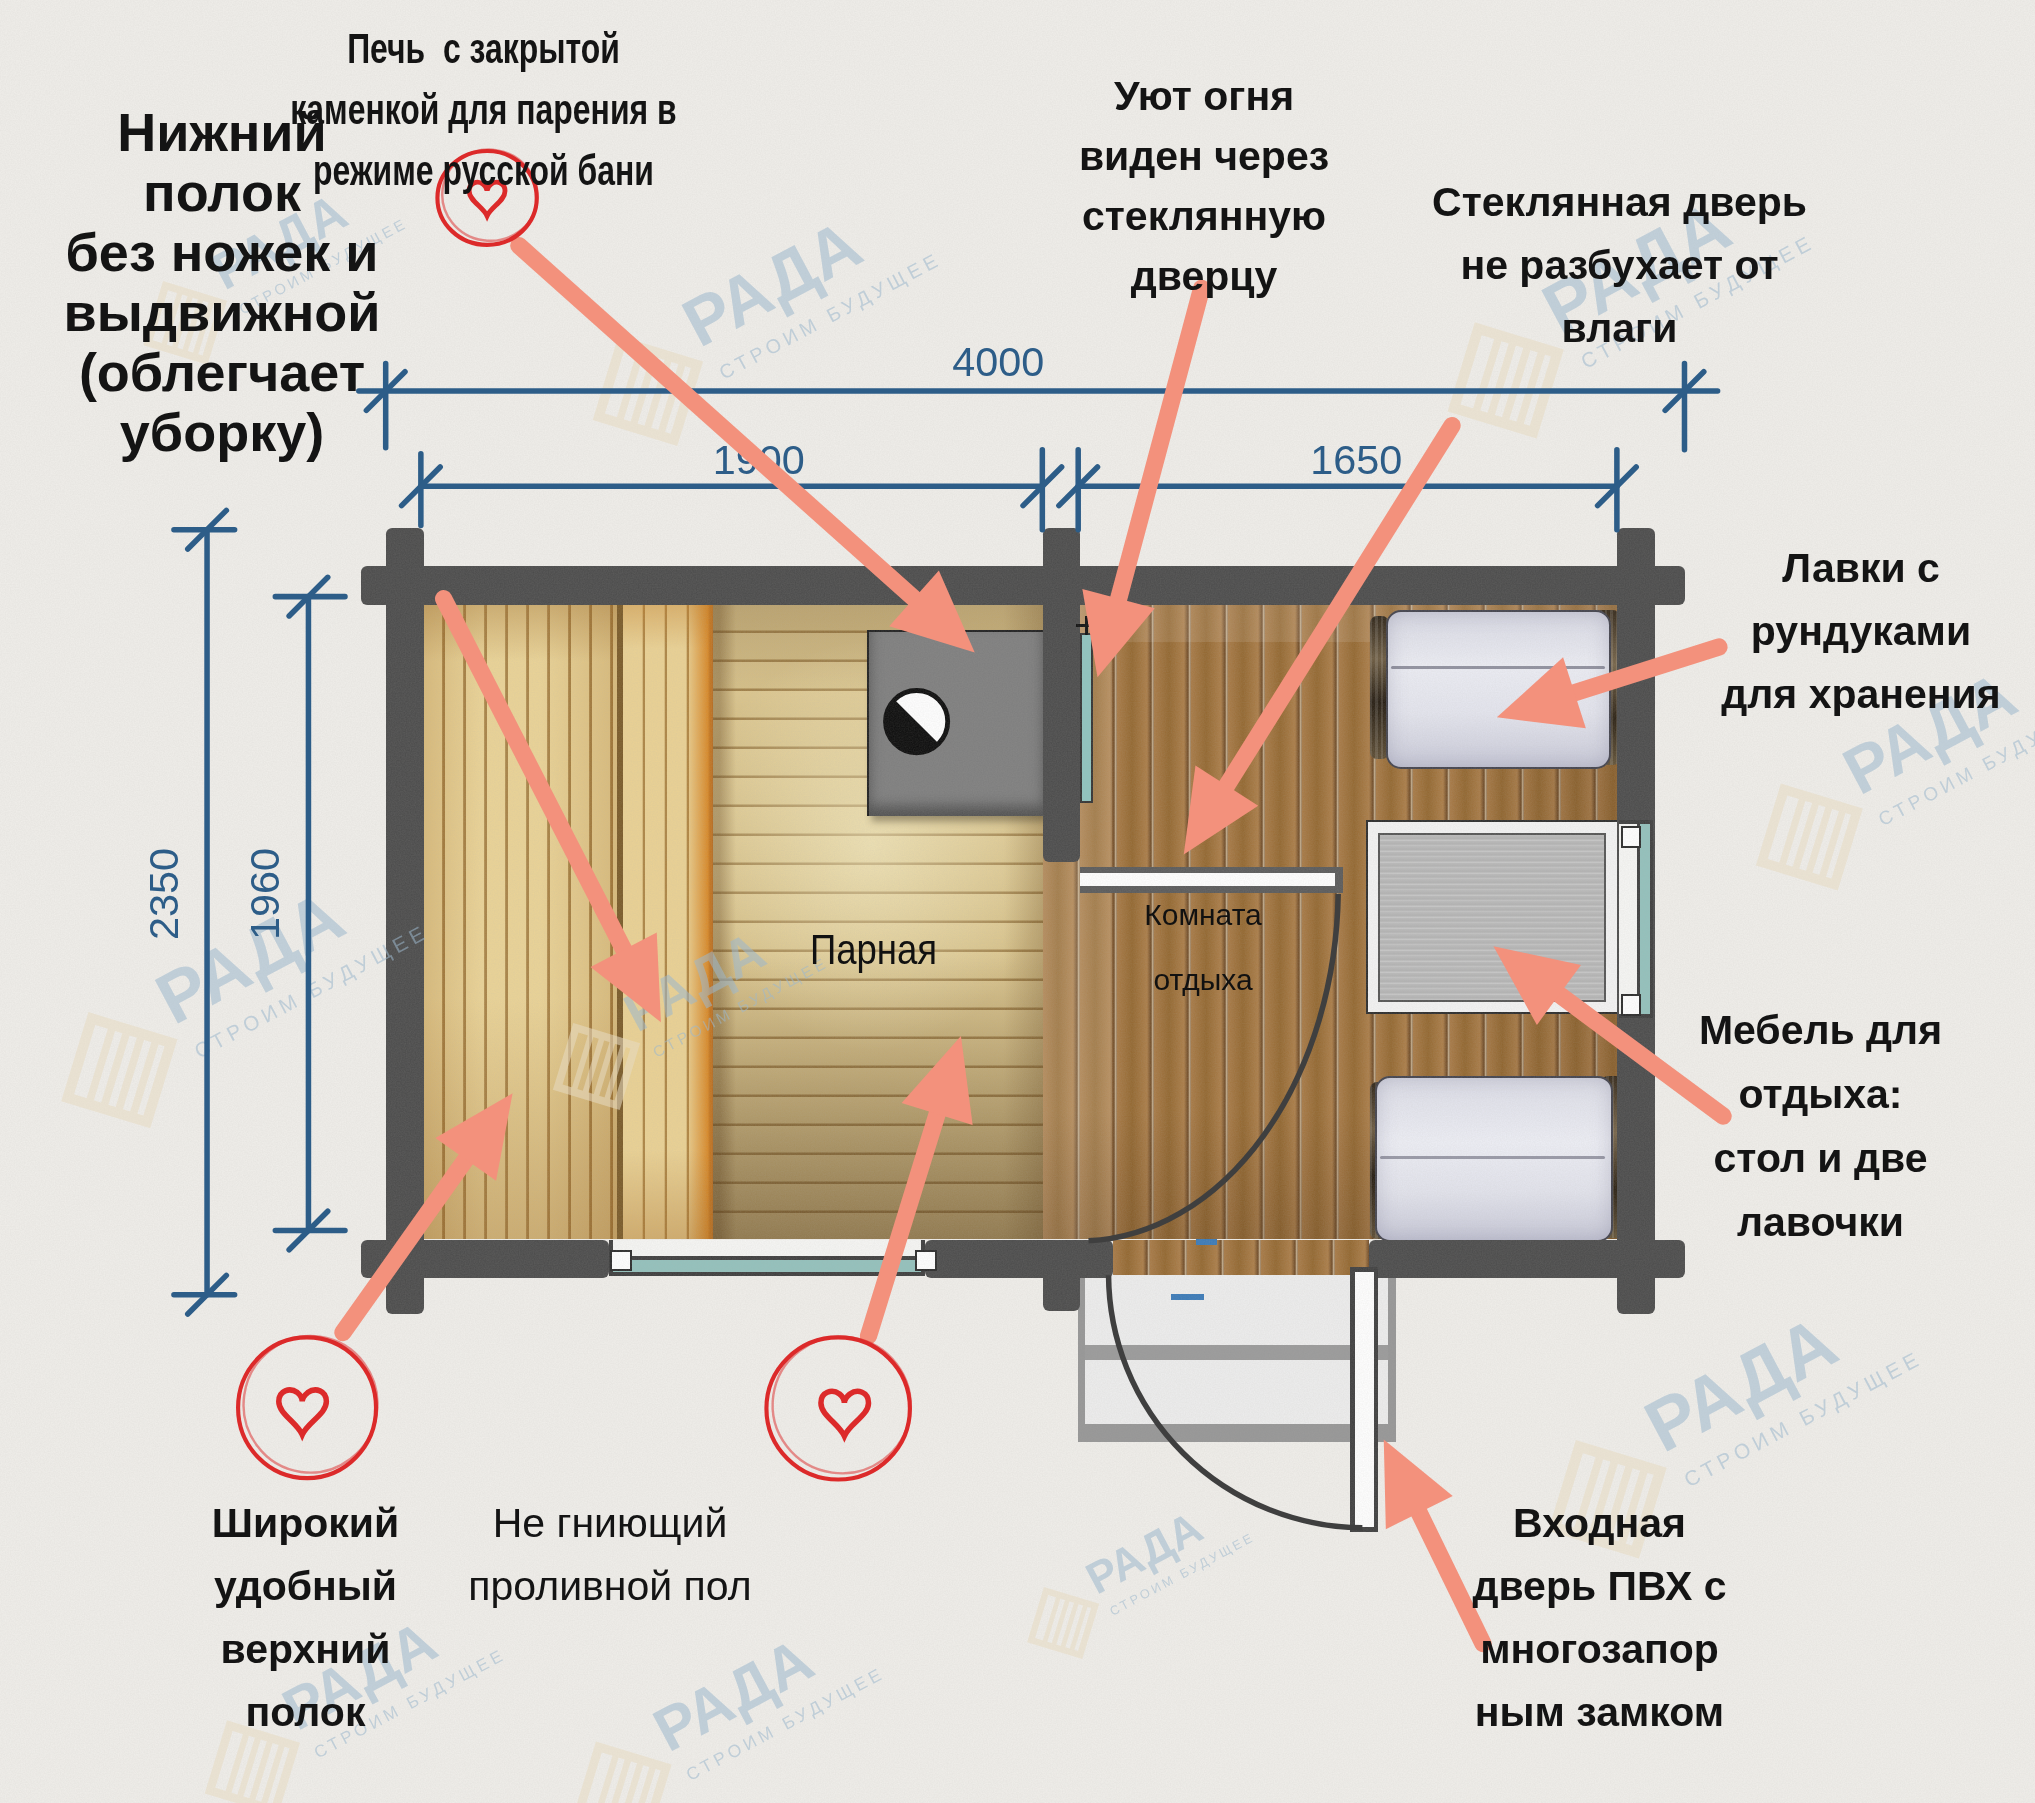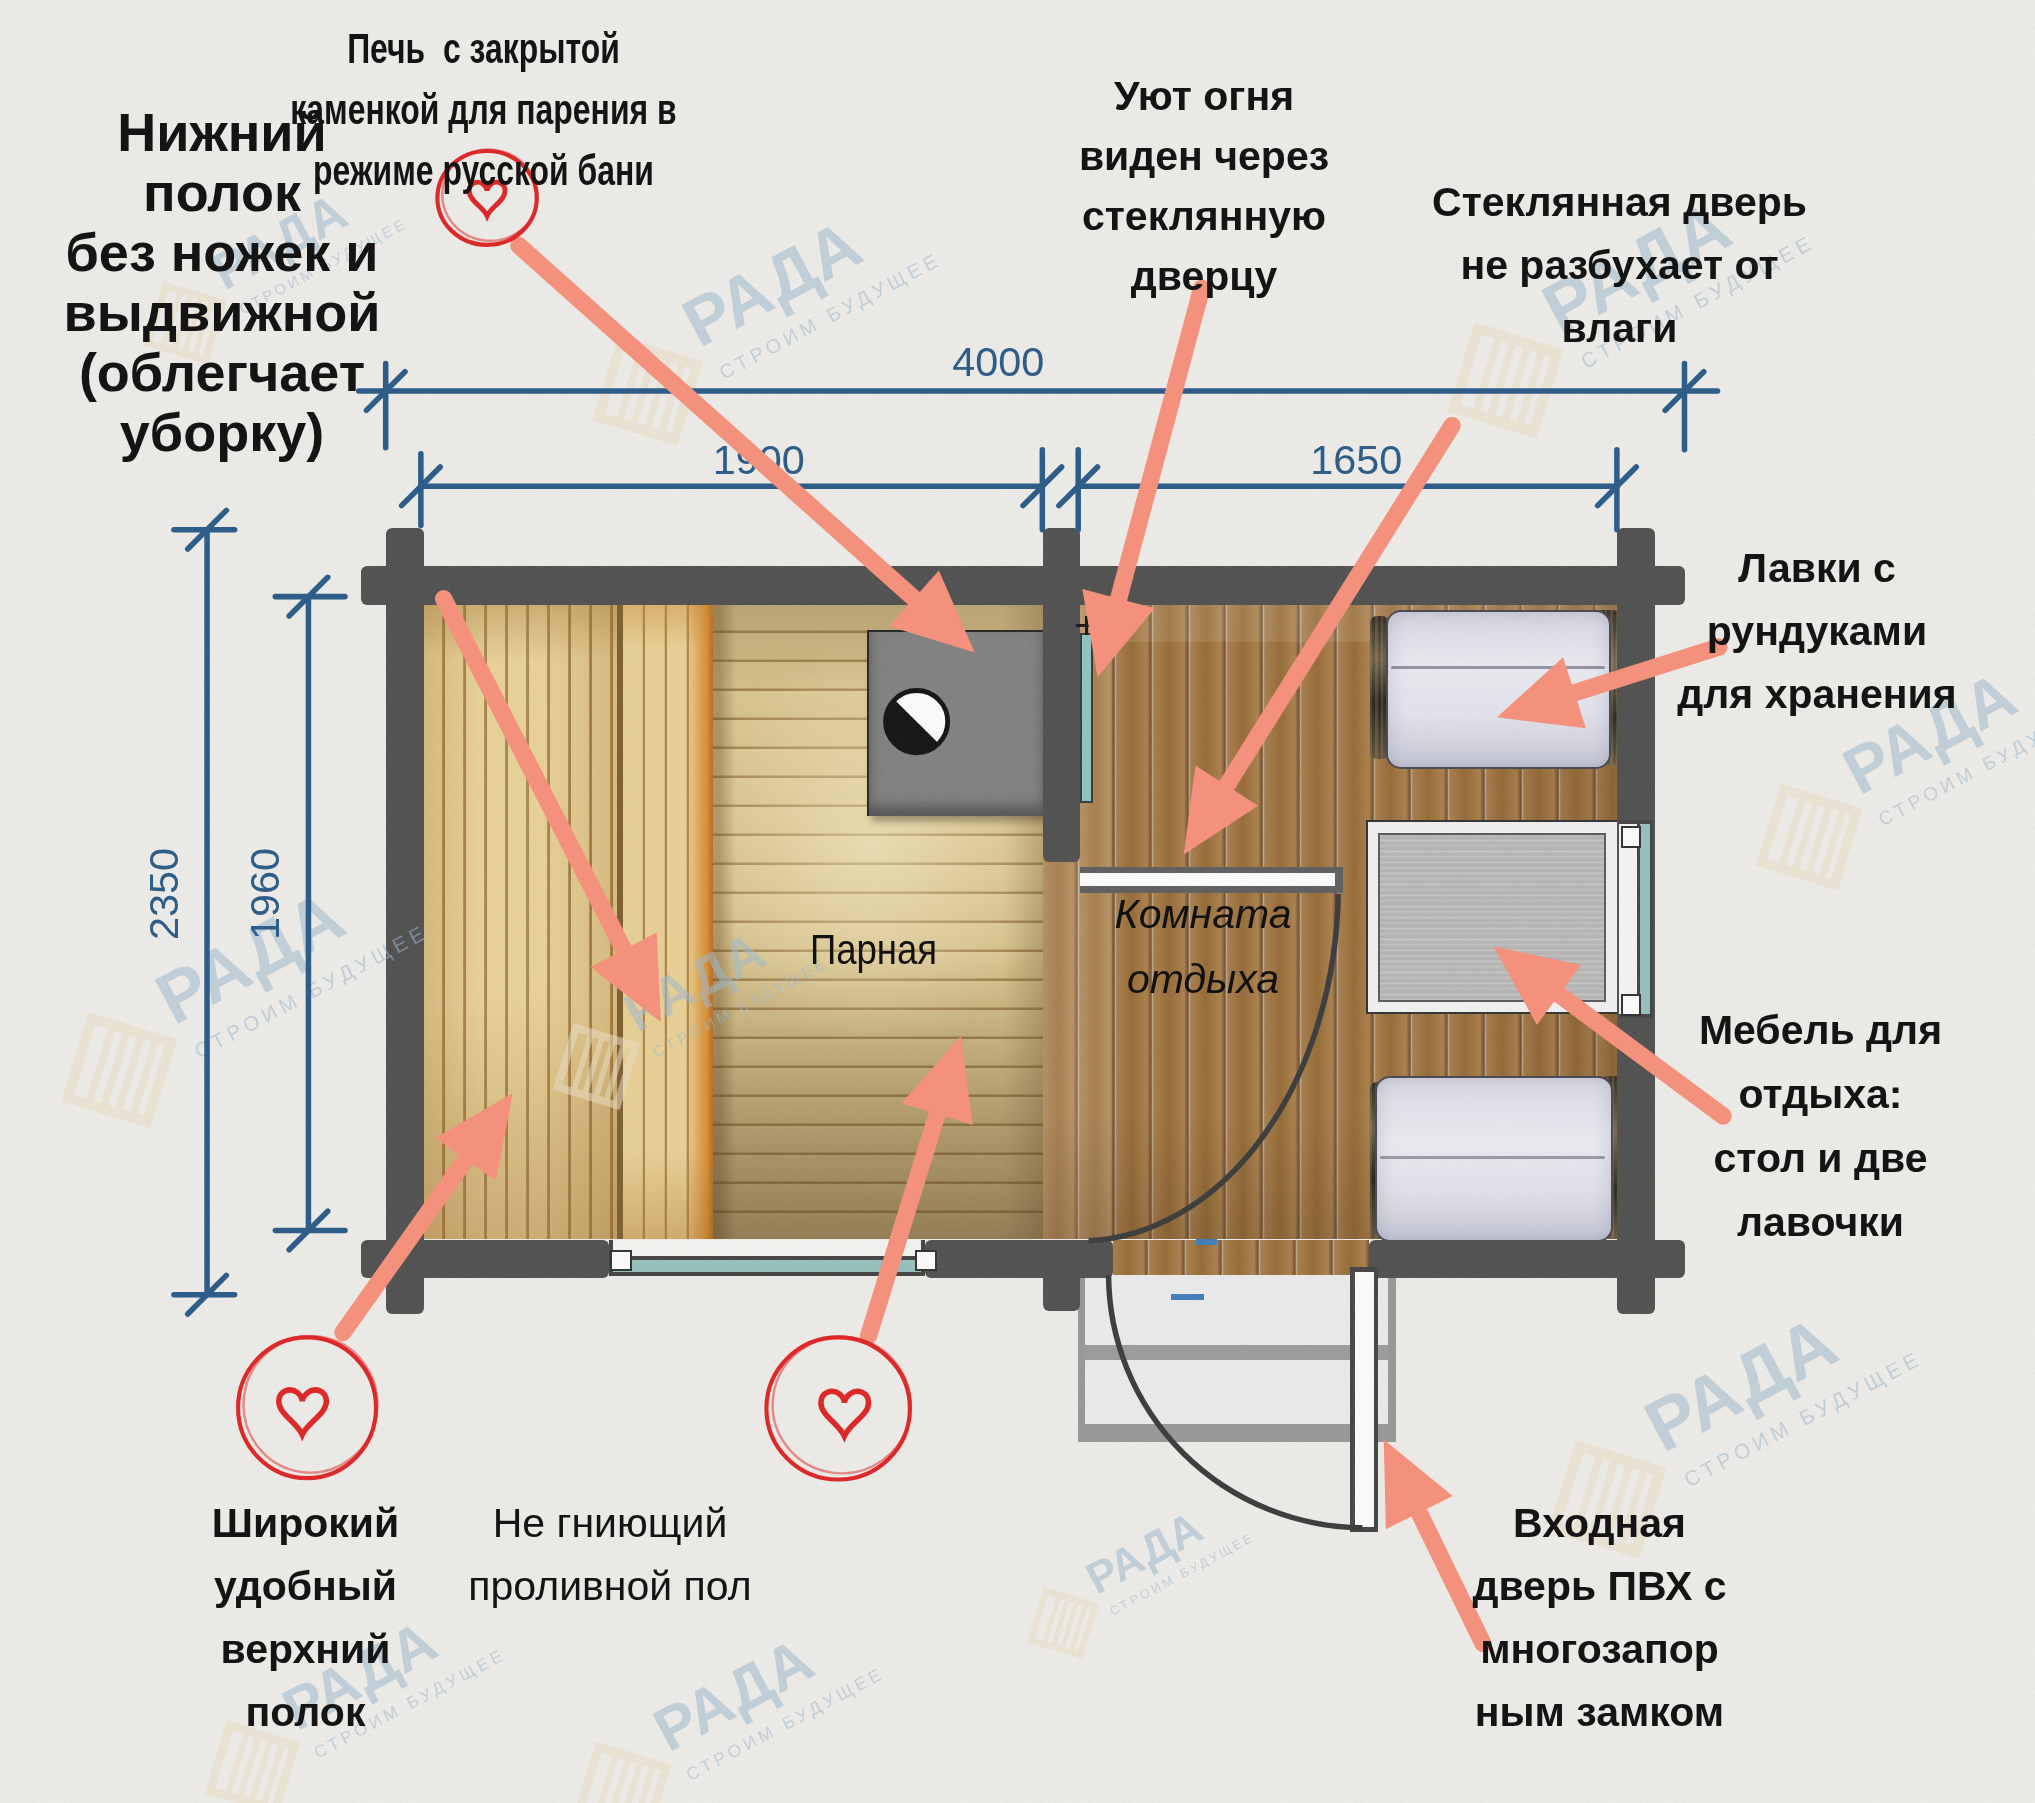--- a/index.html
+++ b/index.html
@@ -303,29 +303,29 @@
   <div id="anno">
 
     <div class="txt" style="left:53px;top:102px;width:338px;font-size:54px;line-height:60px;">Нижний полок<br>без ножек и<br>выдвижной<br>(облегчает<br>уборку)</div>
 
     <div class="txt" style="left:228px;top:18px;width:511px;font-size:42px;line-height:61px;transform:scaleX(.76);transform-origin:50% 0;"><b>Печь&nbsp; с закрытой</b><br><b>каменкой</b> для парения в<br>режиме русской бани</div>
 
     <div class="txt" style="left:1066px;top:66px;width:276px;font-size:41px;line-height:60px;">Уют огня<br>виден через<br>стеклянную<br>дверцу</div>
 
     <div class="txt" style="left:1421px;top:171px;width:397px;font-size:41px;line-height:63px;">Стеклянная дверь<br>не разбухает от<br>влаги</div>
 
-    <div class="txt" style="left:1656px;top:537px;width:322px;font-size:41px;line-height:63px;">Лавки с<br>рундуками<br>для хранения</div>
+    <div class="txt" style="left:1700px;top:537px;width:322px;font-size:41px;line-height:63px;">Лавки с<br>рундуками<br>для хранения</div>
 
     <div class="txt" style="left:1670px;top:998px;width:301px;font-size:41px;line-height:64px;">Мебель для<br>отдыха:<br>стол и две<br>лавочки</div>
 
     <div class="txt" style="left:193px;top:1492px;width:225px;font-size:41px;line-height:63px;font-weight:700;">Широкий<br>удобный<br>верхний<br>полок</div>
 
     <div class="txt" style="left:435px;top:1492px;width:350px;font-size:41px;line-height:63px;font-weight:400;">Не гниющий<br>проливной пол</div>
 
     <div class="txt" style="left:1449px;top:1492px;width:301px;font-size:41px;line-height:63px;">Входная<br>дверь ПВХ с<br>многозапор<br>ным замком</div>
 
     <div class="txt" style="left:770px;top:925px;width:207px;font-size:43px;font-weight:400;color:#111;transform:scaleX(.85);">Парная</div>
 
-    <div class="txt" style="left:1076px;top:882px;width:254px;font-size:41px;line-height:65px;font-weight:400;color:#111;font-style:italic;">Комната<br>отдыха</div>
+    <div class="txt" style="left:1076px;top:882px;width:254px;font-size:30px;line-height:65px;font-weight:400;color:#111;">Комната<br>отдыха</div>
   </div>
 
 </div>
 
 
 </body></html>

